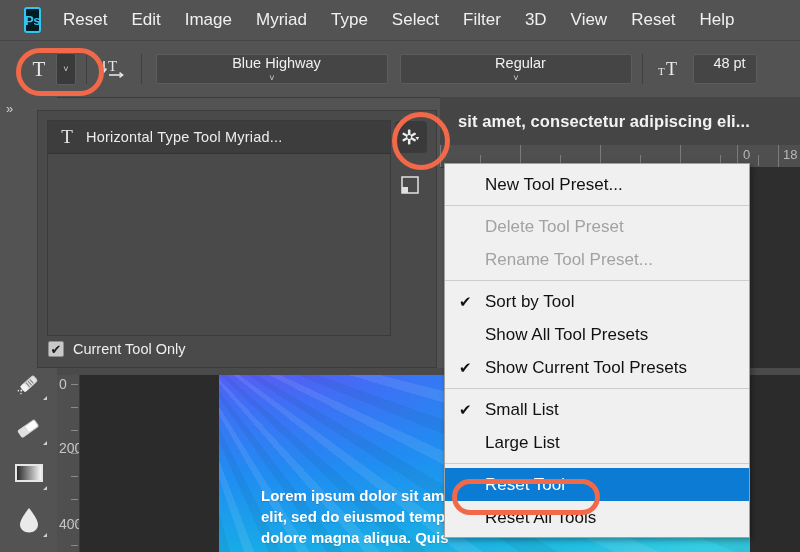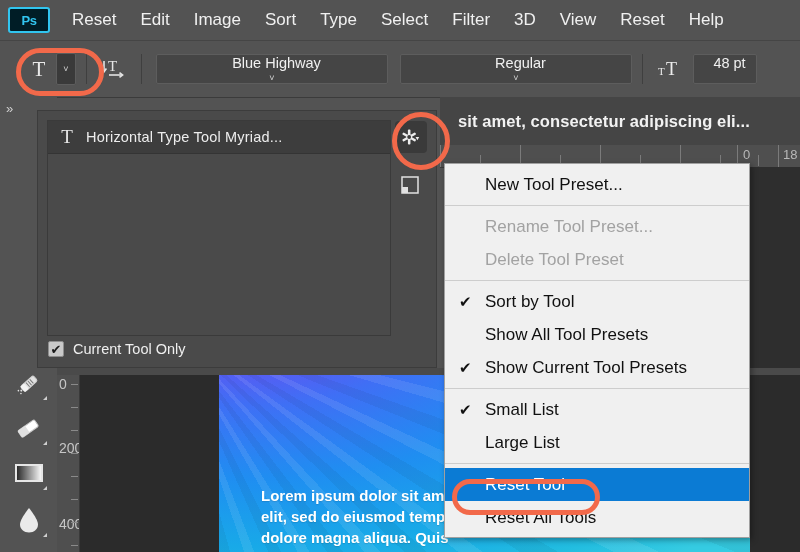--- a/index.html
+++ b/index.html
@@ -11,21 +11,21 @@
   }
   #app{position:absolute;inset:0;}
 
   
   .menubar{
     position:absolute;left:0;top:0;width:800px;height:40px;
     background:#535353;
     display:flex;align-items:center;
   }
   .ps-logo{
-    width:42px;height:26px;margin-left:8px;margin-right:10px;
+    width:17px;height:26px;margin-left:24px;margin-right:10px;
     border:2px solid #31c5f0;border-radius:3px;
     background:#001d26;color:#31c5f0;
     font-size:13px;font-weight:bold;
     display:flex;align-items:center;justify-content:center;
     letter-spacing:-.5px;
     box-sizing:border-box;
   }
   .menu-item{
     color:#f0f0f0;font-size:17px;
     padding:2px 12px;white-space:nowrap;
@@ -244,21 +244,21 @@
 </head>
 <body>
 
 <div id="app">
 
   <div class="menubar">
     <div class="ps-logo">Ps</div>
     <div class="menu-item">Reset</div>
     <div class="menu-item">Edit</div>
     <div class="menu-item">Image</div>
-    <div class="menu-item">Sort</div>
+    <div class="menu-item">Myriad</div>
     <div class="menu-item">Type</div>
     <div class="menu-item">Select</div>
     <div class="menu-item">Filter</div>
     <div class="menu-item">3D</div>
     <div class="menu-item">View</div>
     <div class="menu-item">Reset</div>
     <div class="menu-item">Help</div>
   </div>
 
   <div class="optionsbar">
@@ -446,25 +446,25 @@
 
     <div class="mi">
       <span class="check"></span>
       <span class="mlabel">New Tool Preset...</span>
     </div>
 
     <div class="msep"></div>
 
     <div class="mi disabled">
       <span class="check"></span>
+      <span class="mlabel">Delete Tool Preset</span>
+    </div>
+    <div class="mi disabled">
+      <span class="check"></span>
       <span class="mlabel">Rename Tool Preset...</span>
-    </div>
-    <div class="mi disabled">
-      <span class="check"></span>
-      <span class="mlabel">Delete Tool Preset</span>
     </div>
 
     <div class="msep"></div>
 
     <div class="mi">
       <span class="check">✔</span>
       <span class="mlabel">Sort by Tool</span>
     </div>
     <div class="mi">
       <span class="check"></span>

